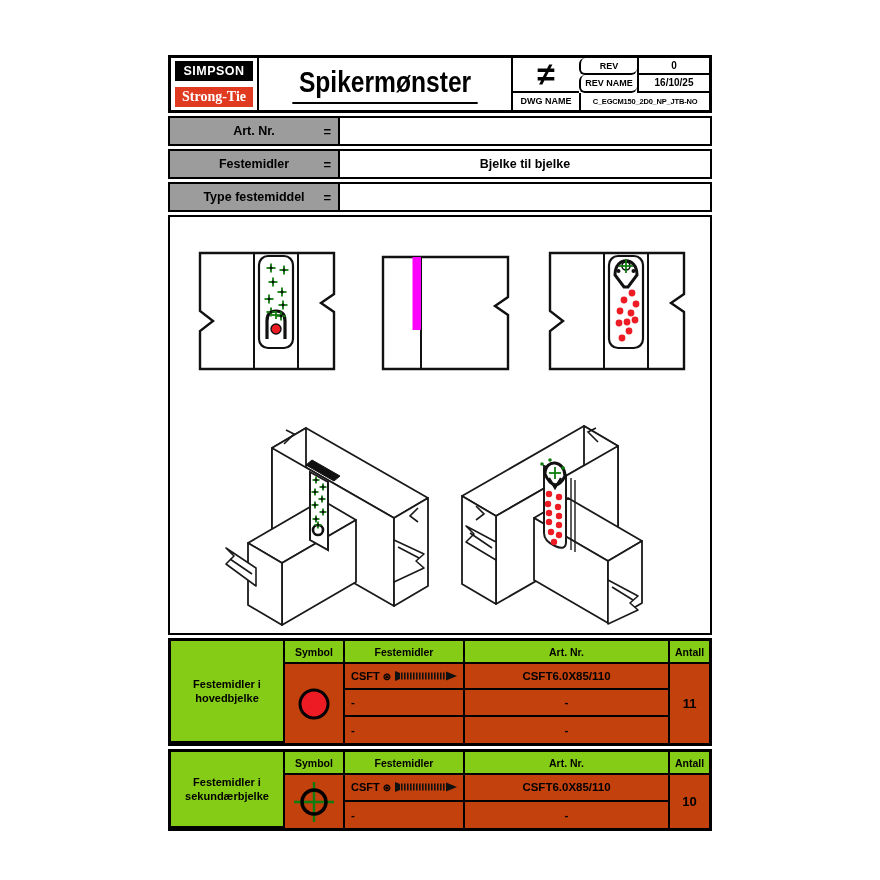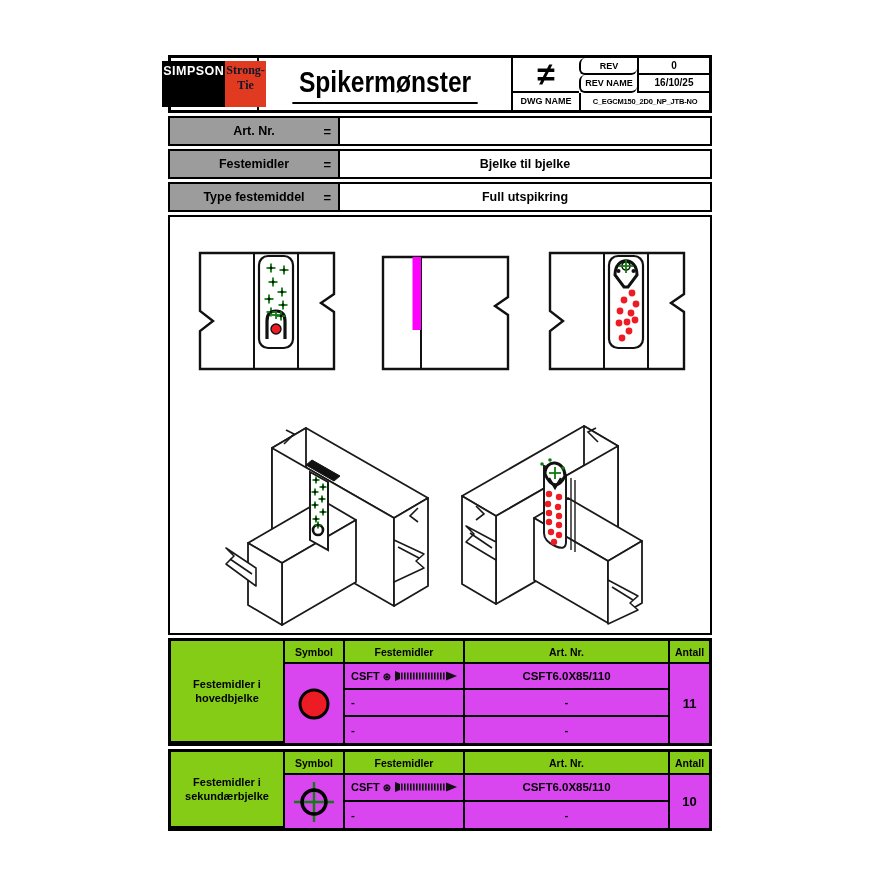--- a/index.html
+++ b/index.html
@@ -3,23 +3,23 @@
 <meta charset="utf-8">
 <style>
   html,body{margin:0;padding:0;background:#fff;}
   body{width:880px;height:880px;position:relative;font-family:"Liberation Sans",sans-serif;color:#000;}
   *{box-sizing:border-box;}
   .sheet{position:absolute;left:168px;top:55px;width:544px;height:776px;display:flex;flex-direction:column;gap:3px;}
   .box{border:3px solid #000;background:#fff;}
 
   
   .hdr{height:58px;display:flex;}
-  .logo-cell{width:88px;border-right:2.5px solid #000;display:flex;flex-direction:row;justify-content:center;padding:3px 4px;}
+  .logo-cell{width:88px;border-right:2.5px solid #000;display:flex;flex-direction:column;justify-content:space-between;padding:3px 4px;}
   .logo-black{background:#000;color:#fff;font-weight:bold;font-size:12.5px;text-align:center;padding:3px 1px;letter-spacing:.5px;}
-  .logo-red{color:#0f172a;font-family:"Liberation Serif",serif;font-weight:bold;font-size:12px;text-align:center;padding:2px 1px;}
+  .logo-red{color:#ffffff;font-family:"Liberation Serif",serif;font-weight:bold;font-size:14px;text-align:center;padding:2px 1px;}
   .title-cell{flex:1;display:flex;align-items:center;justify-content:center;border-right:2.5px solid #000;}
   .title-text{font-size:30px;font-weight:bold;transform:scaleX(.82);border-bottom:2.5px solid #000;padding:0 8px 3px;white-space:nowrap;}
   .rev-grid{width:196px;display:grid;grid-template-columns:66px 58px 1fr;grid-template-rows:1fr 1fr 1fr;}
   .rev-grid>div{display:flex;align-items:center;justify-content:center;font-weight:bold;}
   .bl{border-left:2px solid #000;} .bb{border-bottom:2px solid #000;}
   .neq{grid-column:1;grid-row:1/3;font-size:32px;line-height:1;}
   .lab9{font-size:9px;border-radius:6px;} .val10{font-size:10px;} .dwgv{font-size:7.5px;letter-spacing:-.2px;}
 
   
   .info-row{height:30px;border:2.5px solid #000;display:flex;}
@@ -31,21 +31,21 @@
   .info-val+.info-val{border-left:2.5px solid #000;}
 
   
   .draw-area{flex:1;border:2.5px solid #000;position:relative;overflow:hidden;}
   .draw-area svg{position:absolute;}
 
   
   .ftable{border:3px solid #000;display:grid;grid-template-columns:114px 60px 120px 205px 1fr;}
   .ft1{height:108px;grid-template-rows:23px 1fr 1fr 1fr;}
   .ft2{height:82px;grid-template-rows:23px 1fr 1fr;}
-  .fc{border-right:2px solid #000;border-bottom:2px solid #000;display:flex;align-items:center;justify-content:center;font-weight:bold;font-size:11.5px;background:#d946ef;}
+  .fc{border-right:2px solid #000;border-bottom:2px solid #000;display:flex;align-items:center;justify-content:center;font-weight:bold;font-size:11.5px;background:#c2410c;}
   .fc.gray{background:#84cc16;}
   .fc.h{font-size:10.5px;}
   .nb-r{border-right:none;} .nb-b{border-bottom:none;}
   .rowlabel{grid-column:1;text-align:center;line-height:1.3;font-size:11px;}
   .ft1 .rowlabel{grid-row:1/5;} .ft2 .rowlabel{grid-row:1/4;}
   .symcell{grid-column:2;}
   .ft1 .symcell{grid-row:2/5;} .ft2 .symcell{grid-row:2/4;}
   .antcell{grid-column:5;font-size:13px;}
   .ft1 .antcell{grid-row:2/5;} .ft2 .antcell{grid-row:2/4;}
   .fastcell{justify-content:flex-start;padding-left:6px;gap:3px;}
@@ -88,23 +88,20 @@
       <span class="eq">=</span>
     </div>
     <div class="info-vals">
       <div class="info-val">Bjelke til bjelke</div>
     </div>
   </div>
   <div class="info-row">
     <div class="info-label">
       <span class="lbl">Type festemiddel</span>
       <span class="eq">=</span>
-    </div>
-    <div class="info-vals">
-      <div class="info-val">Full utspikring</div>
     </div>
   </div>
 
   <div class="draw-area">
 
     <svg style="left:22px;top:32px;" width="150" height="124" viewBox="0 0 150 124">
       <path d="M8,4 L142,4 L142,45 L129,54 L142,63 L142,120 L8,120 L8,82 L21,72 L8,62 Z" fill="#fff" stroke="#111" stroke-width="2.4"></path>
       <line x1="62" y1="4" x2="62" y2="120" stroke="#111" stroke-width="2"></line>
       <line x1="106" y1="4" x2="106" y2="120" stroke="#111" stroke-width="2"></line>
       <rect x="67" y="7" width="34" height="92" rx="9" fill="#fff" stroke="#111" stroke-width="2.2"></rect>

